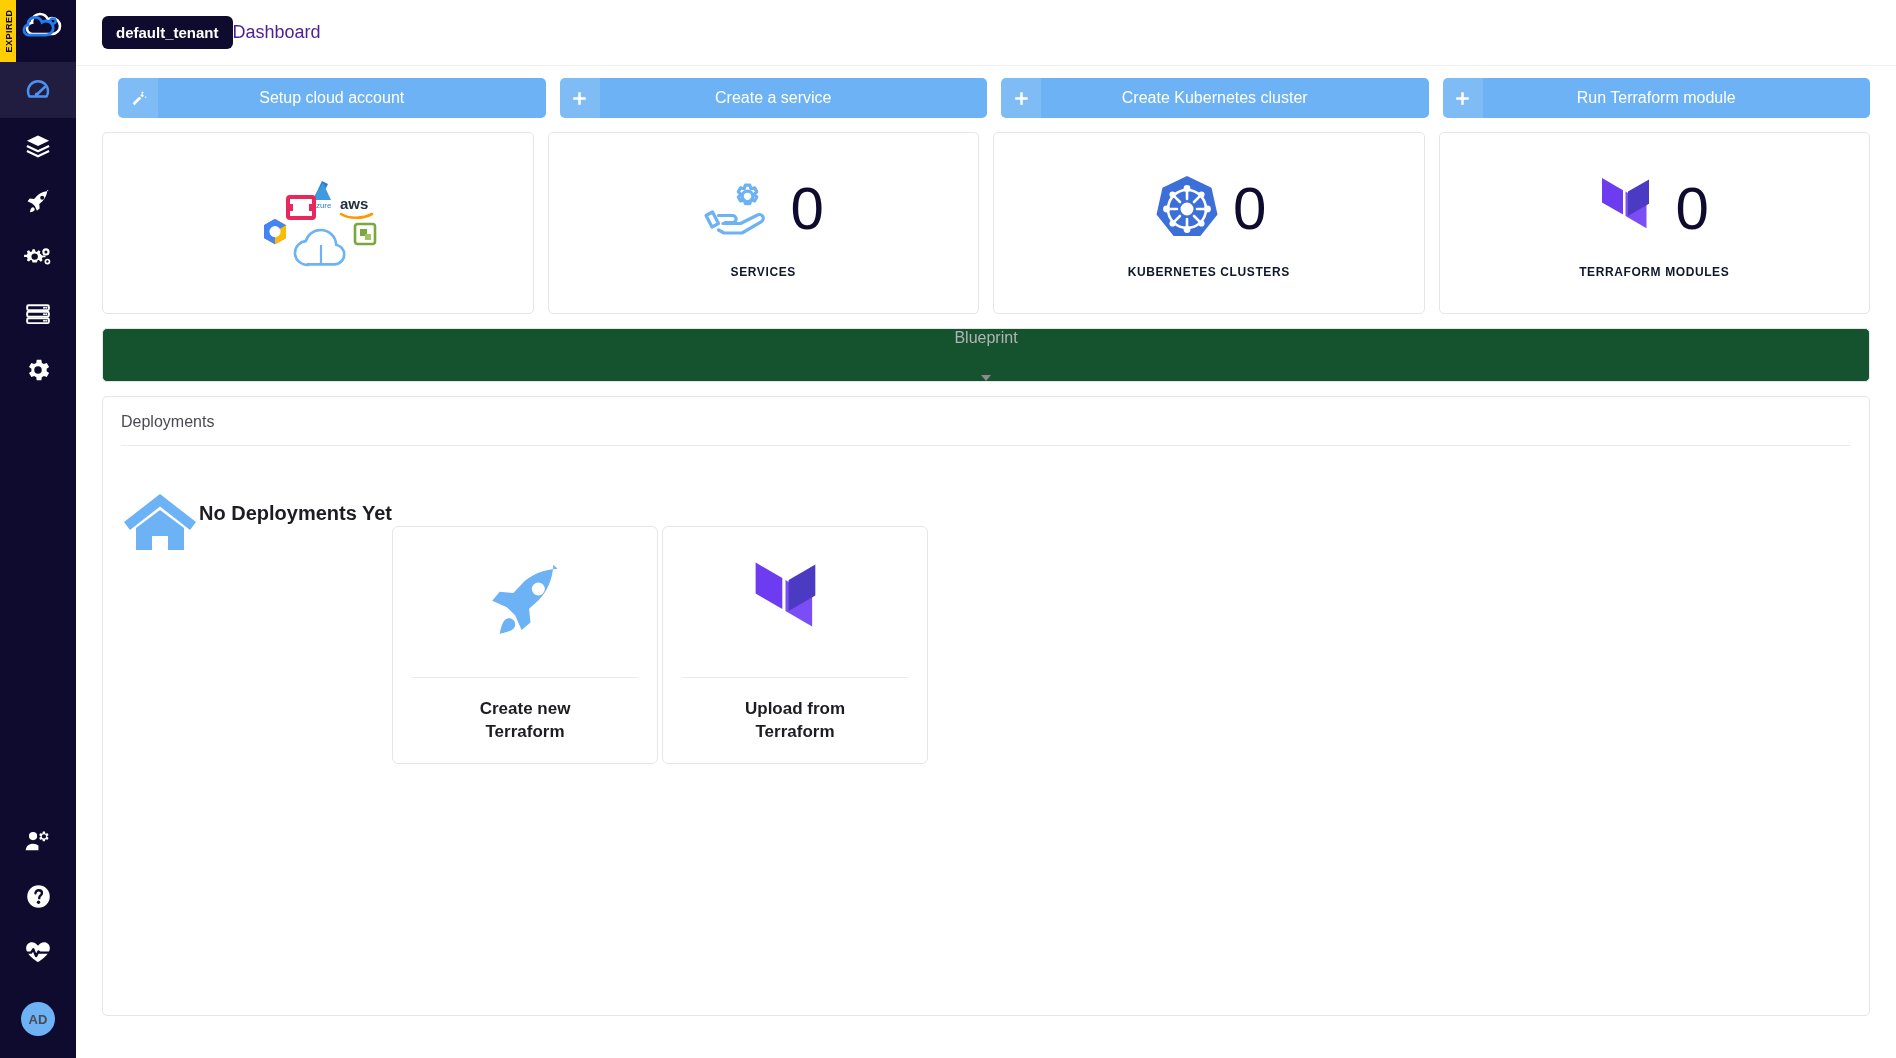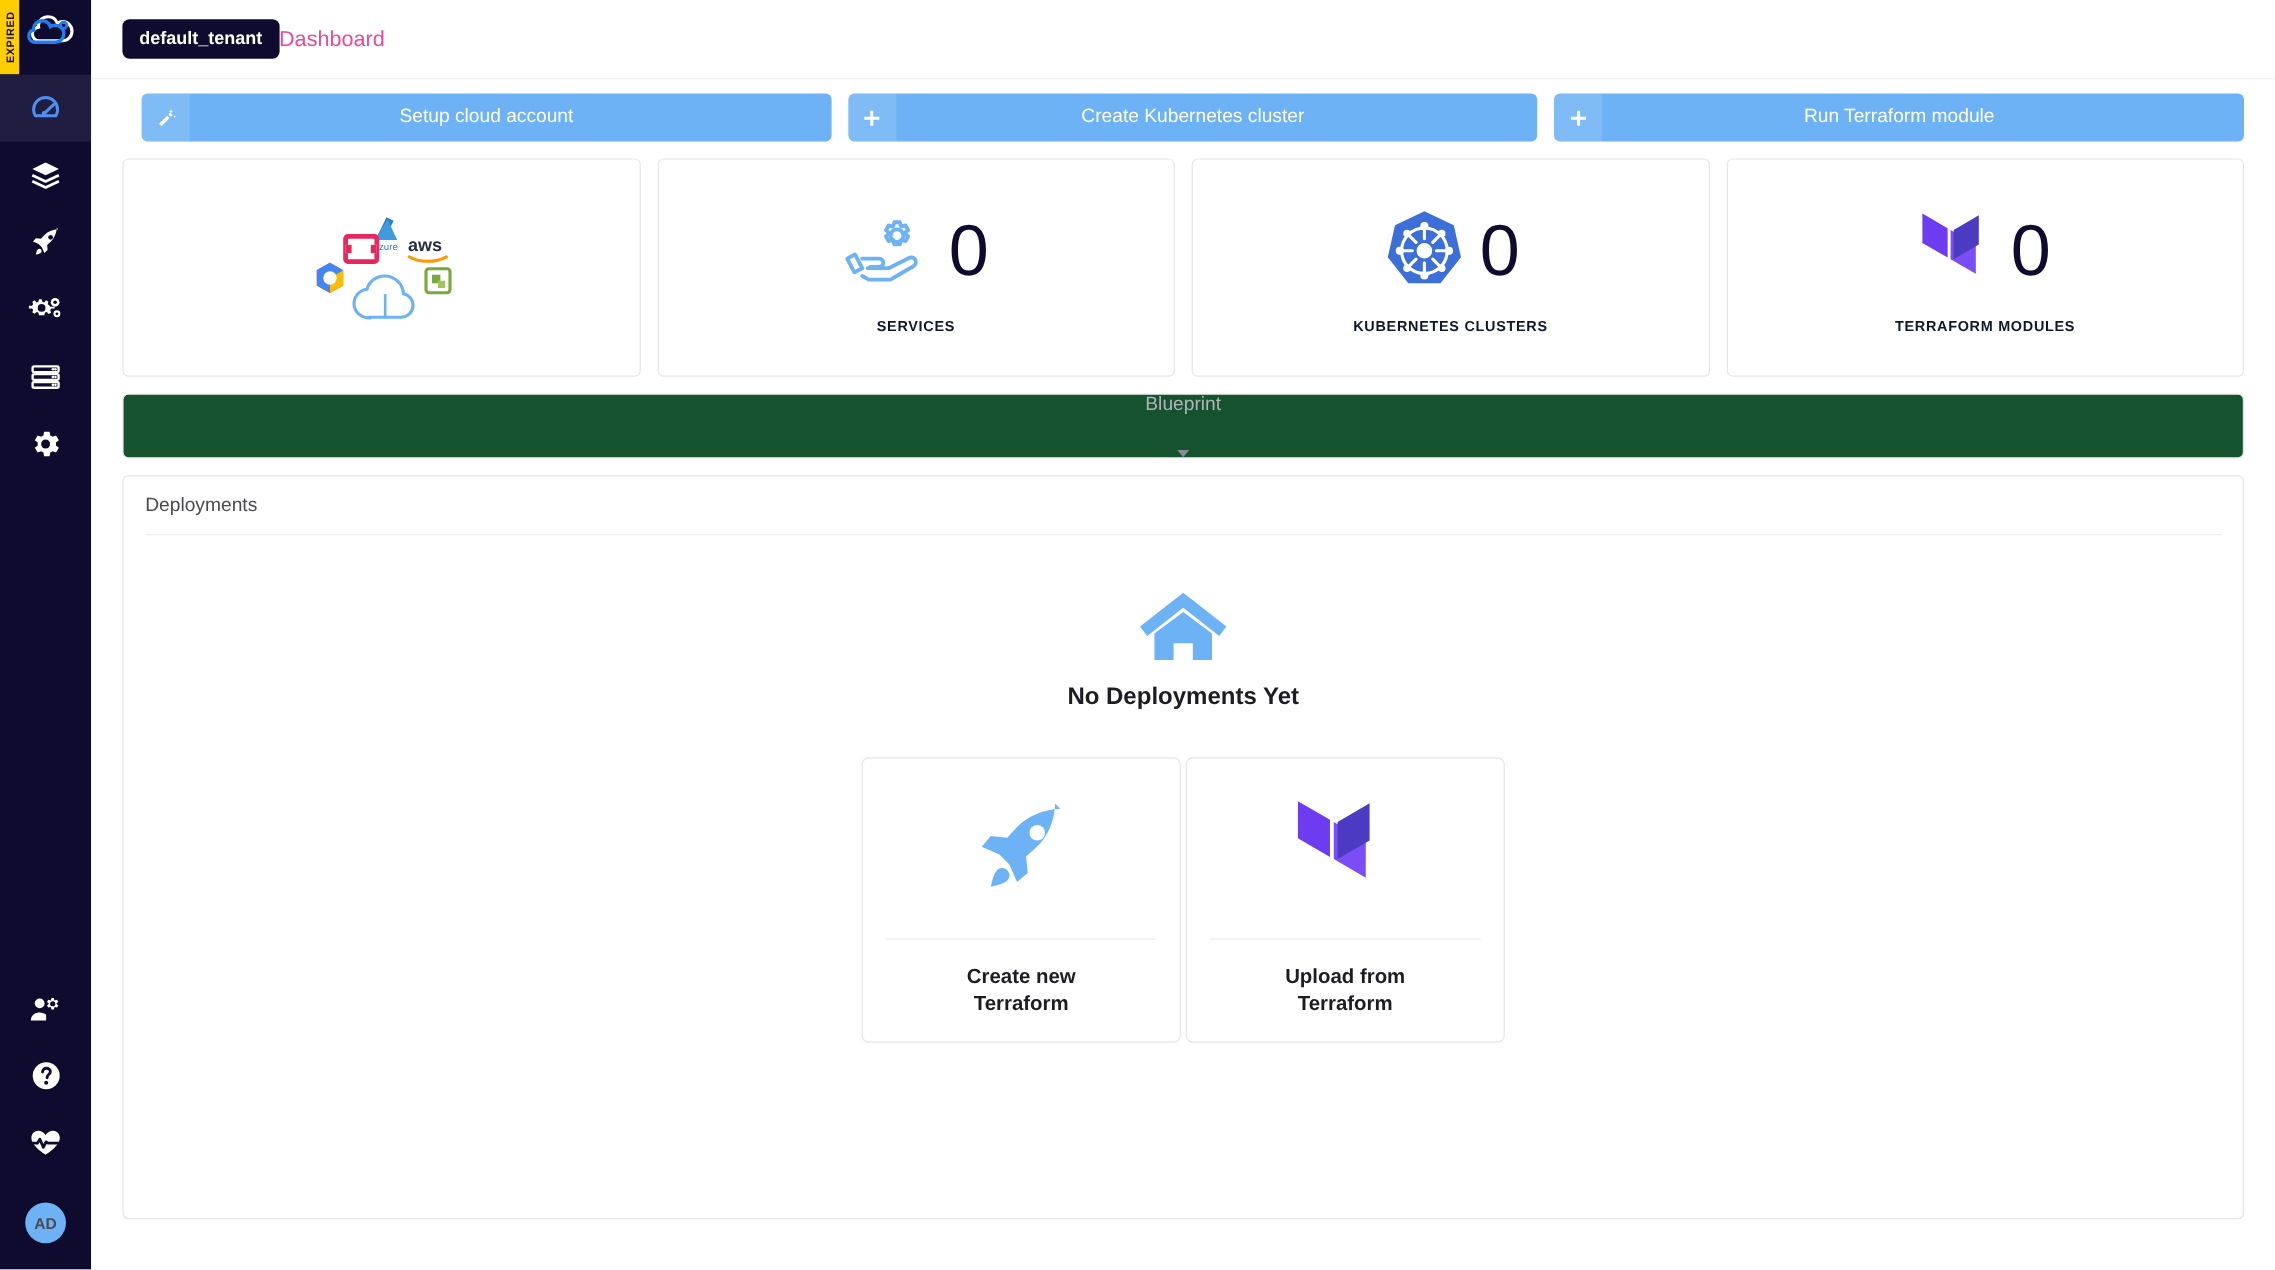--- a/index.html
+++ b/index.html
@@ -62,21 +62,21 @@
   .topbar {
     height: 66px; display: flex; align-items: center;
     padding-left: 26px; 
     border-bottom: 1px solid #f0f0f0;
   }
   .tenant-pill {
     background: #0e0b2e; color: #fff;
     font-size: 15px; font-weight: bold;
     padding: 8px 14px; border-radius: 6px;
   }
-  .page-title { font-size: 18px; color: #ec4899; }
+  .page-title { font-size: 18px; color: #4c1d95; }
 
   .content { padding: 12px 26px 0 26px; }
 
   
   .btn-row { display: flex; gap: 14px; padding-left: 16px; }
   .act-btn {
     flex: 1 1 0; height: 40px; border-radius: 5px;
     background: #6cb2f5; color: #fff;
     display: flex; align-items: center; cursor: pointer;
     overflow: hidden; border: none;
@@ -122,21 +122,21 @@
   
   .panel {
     margin-top: 14px; border: 1px solid #e6e6e6; border-radius: 5px;
     background: #fff; min-height: 620px; padding: 0 18px;
   }
   .panel-head {
     font-size: 16px; color: #4a4a52;
     padding: 16px 0 14px 0; border-bottom: 1px solid #ececec;
   }
   .empty {
-    display: flex; flex-direction: column; align-items: center;
+    display: flex; align-items: flex-start;
     padding-top: 42px;
   }
   .empty-title {
     font-size: 20px; font-weight: bold; color: #1c1c22; margin-top: 14px;
   }
   .tile-row { display: flex; gap: 4px; margin-top: 38px; }
   .tile {
     width: 266px; height: 238px; border: 1px solid #e6e6e6; border-radius: 6px;
     background: #fff; display: flex; flex-direction: column;
     align-items: center; cursor: pointer;
@@ -279,20 +279,28 @@
             <svg width="17" height="17" viewBox="0 0 24 24">
               <path d="M3.6 18.6l9.6-9.6 2.8 2.8-9.6 9.6-2.8-2.8z" fill="#fff"></path>
               <path d="M14.6 7.6l2.2-2.2 2.8 2.8-2.2 2.2-2.8-2.8z" fill="#fff"></path>
               <path d="M17.6 1.4l.7 1.8 1.8.7-1.8.7-.7 1.8-.7-1.8-1.8-.7 1.8-.7.7-1.8z" fill="#fff"></path>
               <path d="M22 8.4l.45 1.15L23.6 10l-1.15.45L22 11.6l-.45-1.15L20.4 10l1.15-.45L22 8.4z" fill="#fff"></path>
             </svg>
           </span>
           <span class="lbl">Setup cloud account</span>
         </button>
 
+        <button class="act-btn">
+          <span class="ic">
+            <svg width="15" height="15" viewBox="0 0 24 24">
+              <path d="M10 2h4v8h8v4h-8v8h-4v-8H2v-4h8V2z" fill="#fff"></path>
+            </svg>
+          </span>
+          <span class="lbl">Create a service</span>
+        </button>
 
         <button class="act-btn">
           <span class="ic">
             <svg width="15" height="15" viewBox="0 0 24 24">
               <path d="M10 2h4v8h8v4h-8v8h-4v-8H2v-4h8V2z" fill="#fff"></path>
             </svg>
           </span>
           <span class="lbl">Create Kubernetes cluster</span>
         </button>
 

